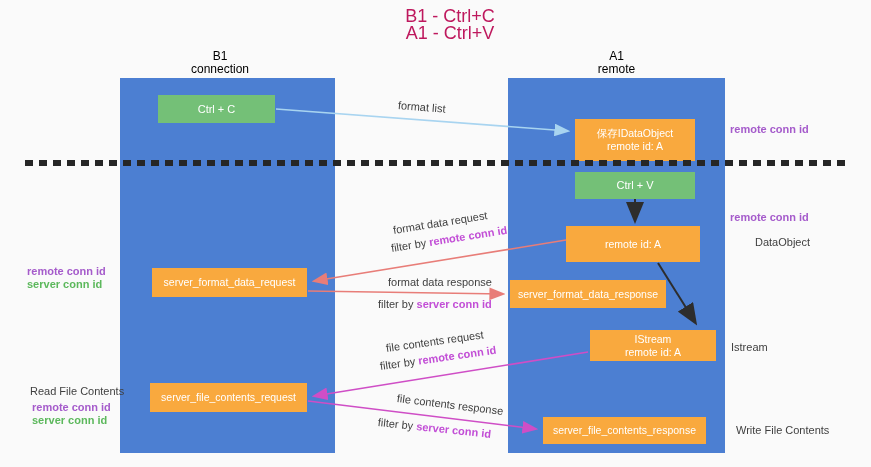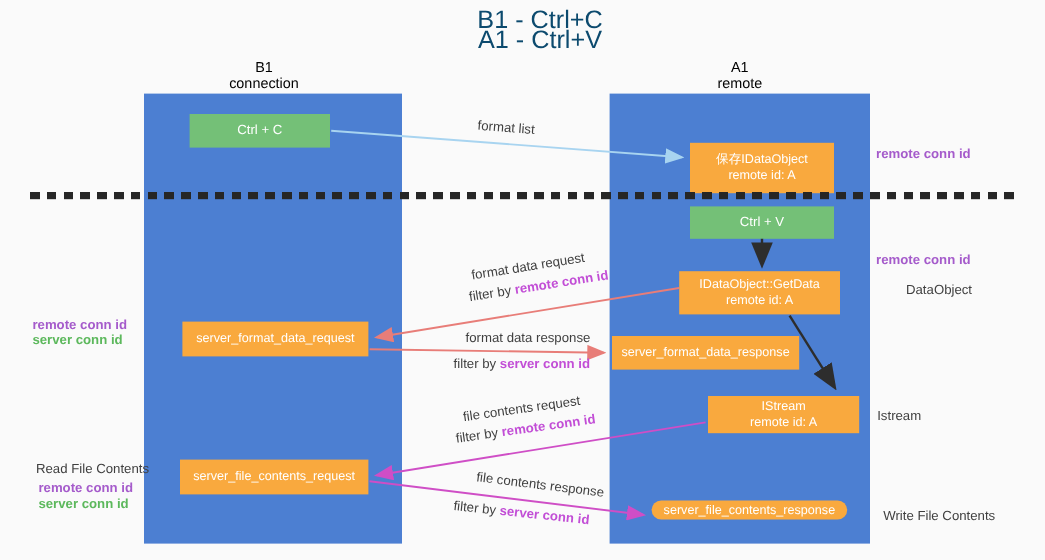--- a/index.html
+++ b/index.html
@@ -4,21 +4,21 @@
 <style>
   html,body{margin:0;padding:0;}
   body{
     width:871px;height:467px;position:relative;overflow:hidden;
     background:#fafafa;
     font-family:"Liberation Sans",sans-serif;
     color:#3c3c3c;
   }
   .abs{position:absolute;}
   
-  .title{left:300px;top:8px;width:300px;text-align:center;font-size:21px;line-height:17px;color:#0c4a6e;z-index:5;}
+  .title{left:300px;top:8px;width:300px;text-align:center;font-size:18px;line-height:17px;color:#be185d;z-index:5;}
   
   .lane-header{top:50px;text-align:center;font-size:12px;line-height:13px;color:#000000;z-index:5;}
   .lane-header.left{left:120px;width:200px;}
   .lane-header.right{left:508px;width:217px;}
   
   .lane{top:78px;height:375px;background:#4c7fd2;z-index:1;}
   .lane.left{left:120px;width:215px;}
   .lane.right{left:508px;width:217px;}
   
   .divider{left:25px;top:160px;width:821px;height:6px;z-index:4;
@@ -29,21 +29,21 @@
   .node.orange{background:#f9a93e;}
   .node.green{background:#74c077;font-size:11px;}
   .b-ctrl-c{left:158px;top:95px;width:117px;height:28px;}
   .b-save{left:575px;top:119px;width:120px;height:42px;}
   .b-ctrl-v{left:575px;top:172px;width:120px;height:27px;}
   .b-getdata{left:566px;top:226px;width:134px;height:36px;}
   .b-freq{left:152px;top:268px;width:155px;height:29px;}
   .b-fresp{left:510px;top:280px;width:156px;height:28px;}
   .b-istream{left:590px;top:330px;width:126px;height:31px;}
   .b-fcreq{left:150px;top:383px;width:157px;height:29px;}
-  .b-fcresp{left:543px;top:417px;width:163px;height:16px;border-radius:12px;}
+  .b-fcresp{left:543px;top:417px;width:163px;height:27px;}
   
   svg.arrows{left:0;top:0;z-index:3;}
   
   .ann{font-size:11px;line-height:13px;z-index:5;white-space:nowrap;}
   .purple{color:#a55bcb;font-weight:bold;}
   .greenlbl{color:#5cb85c;font-weight:bold;}
   .dark{color:#3f3f3f;}
   .alabel{font-size:11px;color:#3f3f3f;z-index:5;white-space:nowrap;transform-origin:left center;}
   .alabel .key{color:#c24ed6;font-weight:bold;}
   .rot-n9{transform:rotate(-9deg);}
@@ -76,21 +76,20 @@
   <div>Ctrl + C</div>
 </div>
 <div class="abs node orange b-save">
   <div>保存IDataObject</div>
   <div>remote id: A</div>
 </div>
 <div class="abs node green b-ctrl-v">
   <div>Ctrl + V</div>
 </div>
 <div class="abs node orange b-getdata">
-  <div>IDataObject::GetData</div>
   <div>remote id: A</div>
 </div>
 <div class="abs node orange b-freq">
   <div>server_format_data_request</div>
 </div>
 <div class="abs node orange b-fresp">
   <div>server_format_data_response</div>
 </div>
 <div class="abs node orange b-istream">
   <div>IStream</div>

